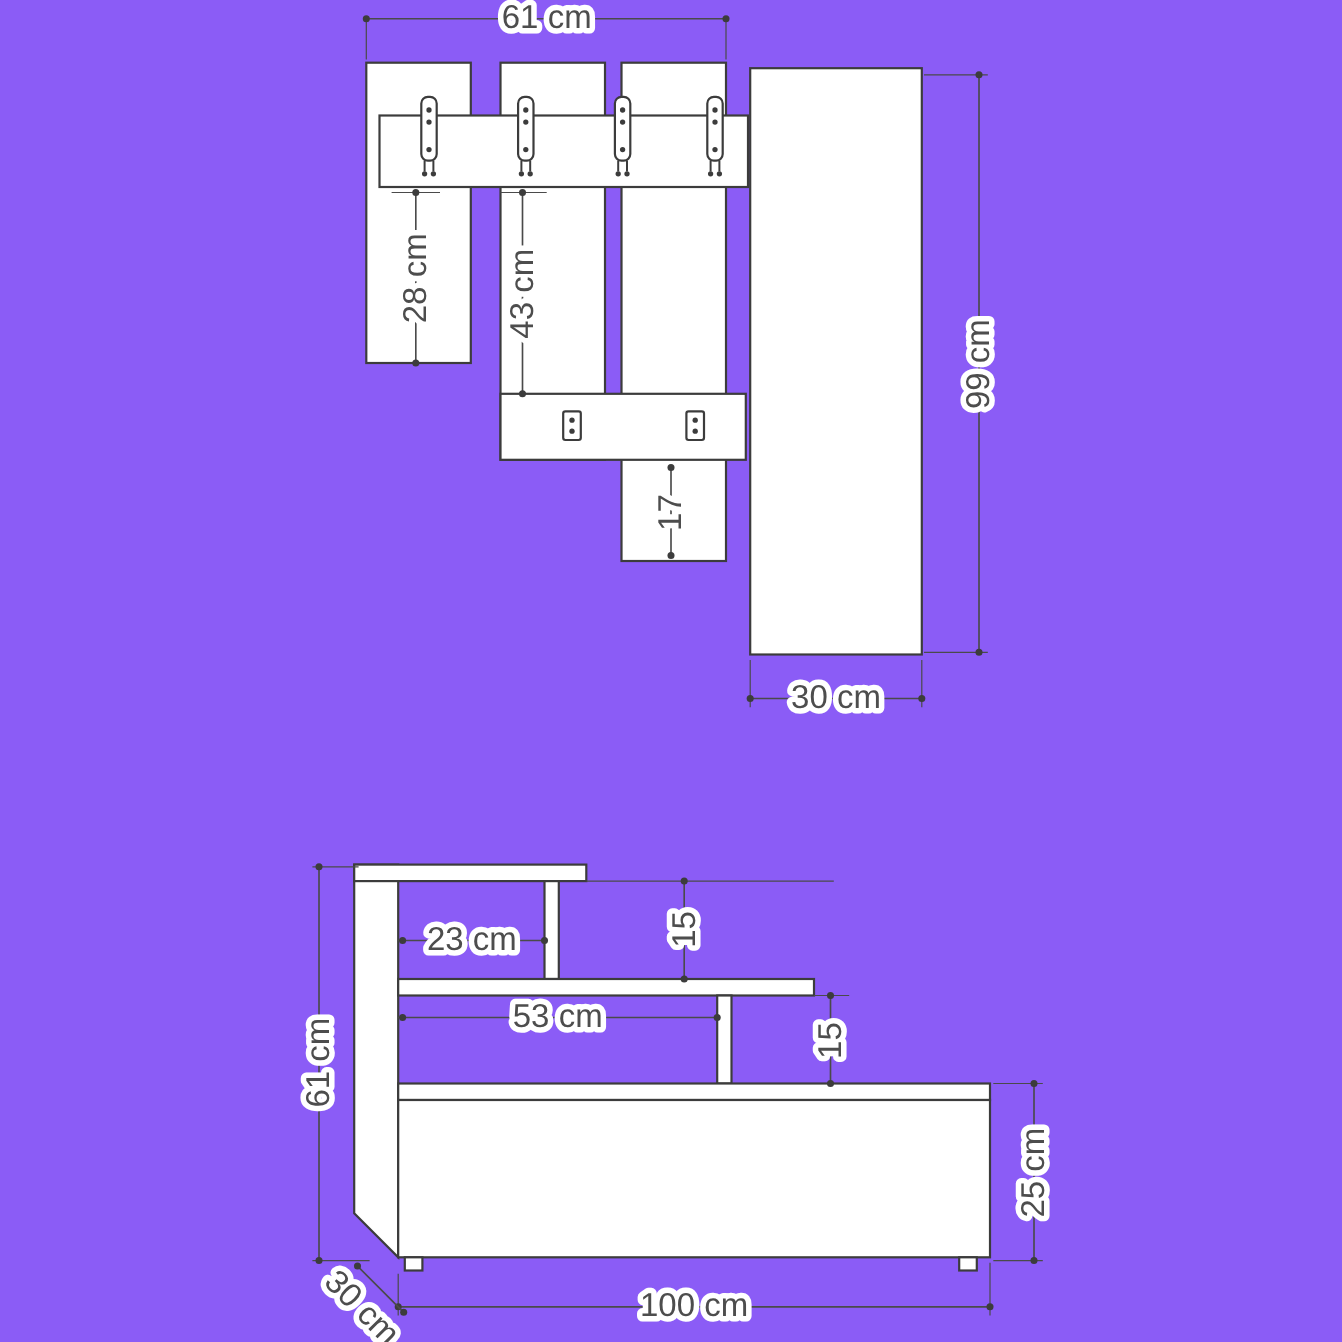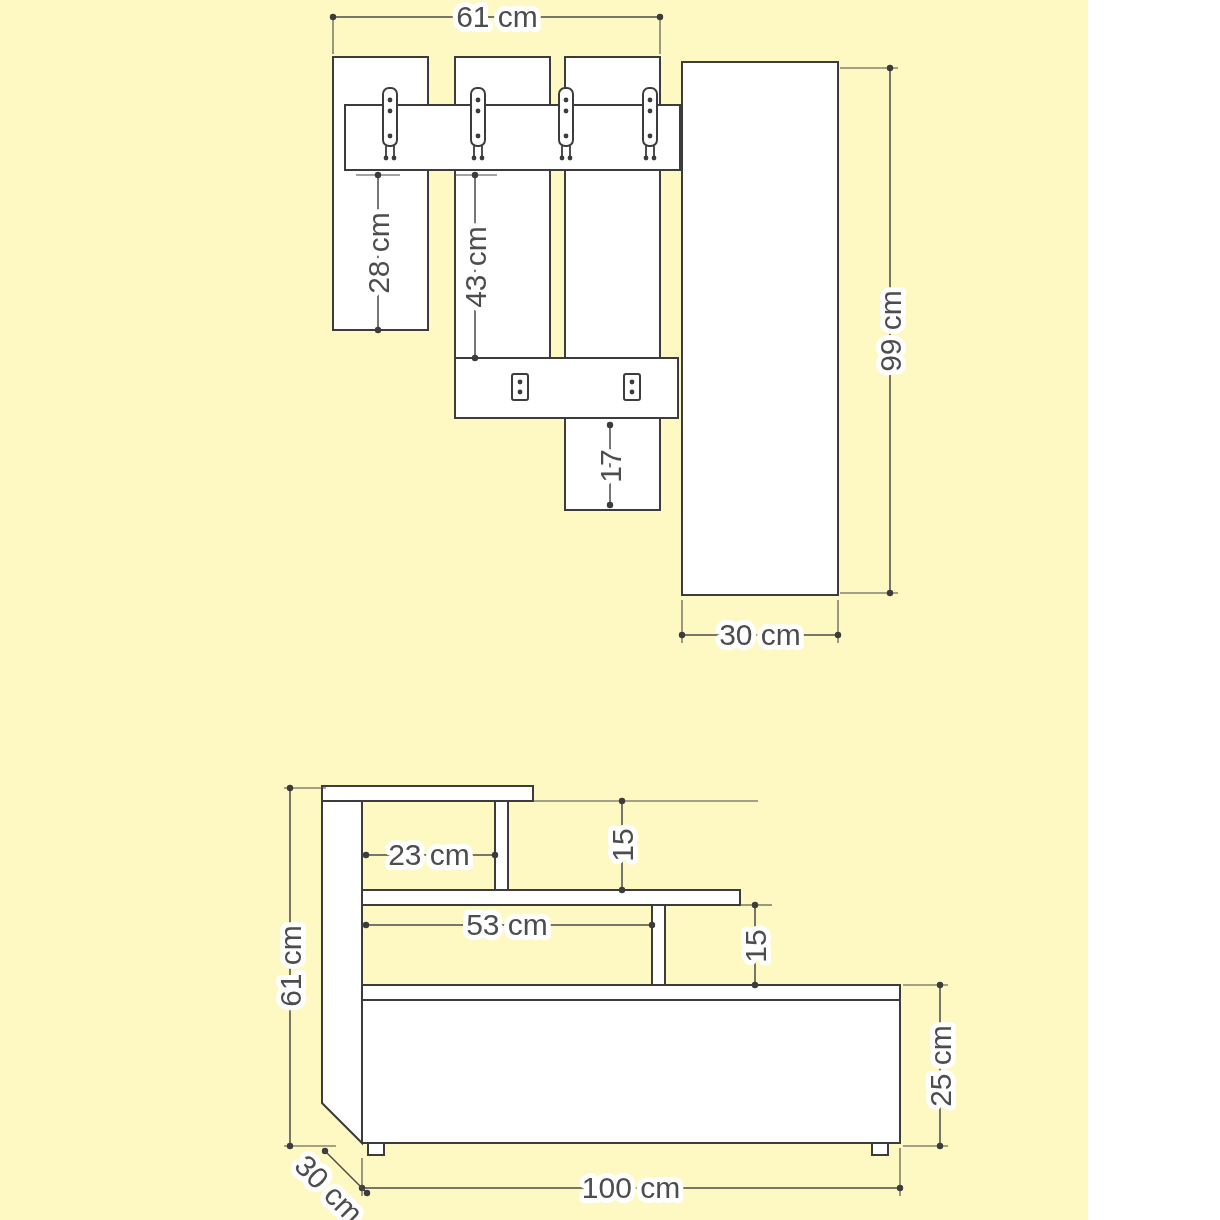--- a/index.html
+++ b/index.html
@@ -1,16 +1,16 @@
 <!DOCTYPE html>
 <html><head>
 <meta charset="utf-8">
 <style>
   html,body{margin:0;padding:0;background:#ffffff;}
-  .canvas{position:relative;width:1088px;height:1220px;background:#fef9c3;font-family:"Liberation Sans",sans-serif;overflow:hidden;}
+  .canvas{position:relative;width:1220px;height:1220px;background:#8b5cf6;font-family:"Liberation Sans",sans-serif;overflow:hidden;}
   svg{display:block;}
   .part{fill:#ffffff;stroke:#3c3c3c;stroke-width:2;}
   .dim{stroke:#4a4a4a;stroke-width:1.5;fill:none;}
   .ext{stroke:#4a4a4a;stroke-width:1.1;fill:none;}
   .dot{fill:#3c3c3c;stroke:none;}
   .screw{fill:#3c3c3c;stroke:none;}
   .hookline{stroke:#3c3c3c;stroke-width:1.8;fill:none;}
   .dim-label{
     font-family:"Liberation Sans",sans-serif;
     font-size:30px;

